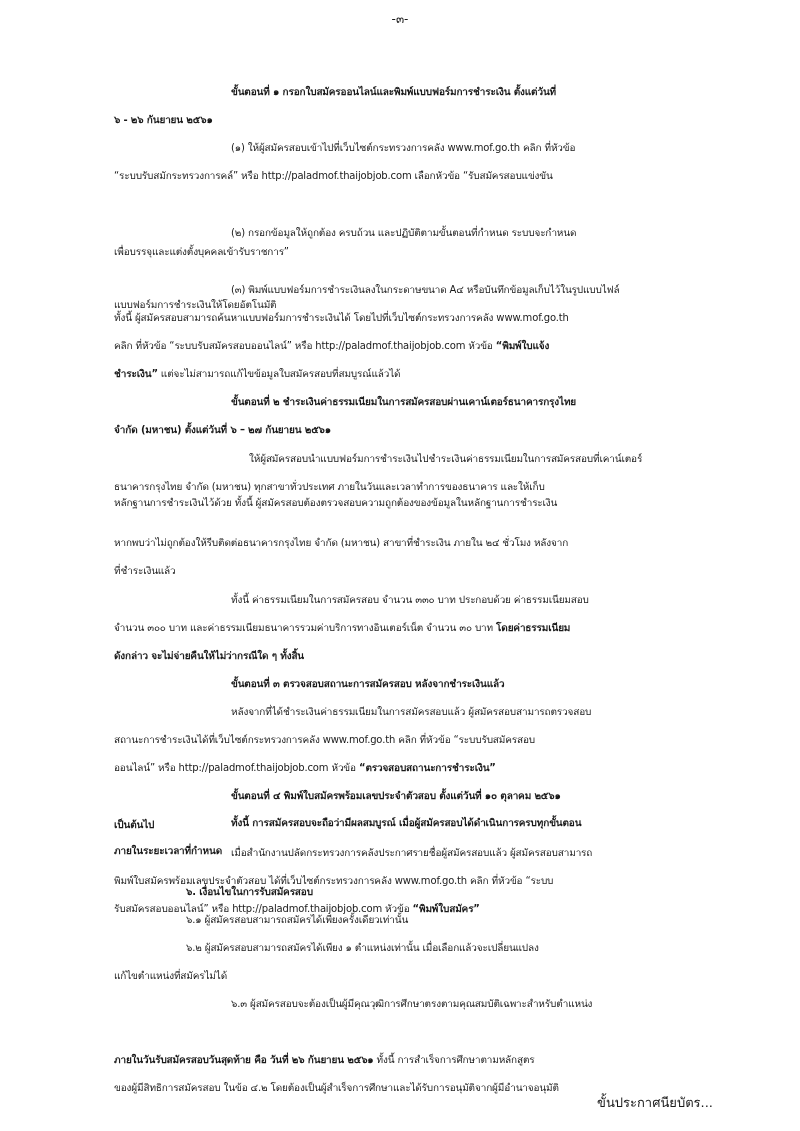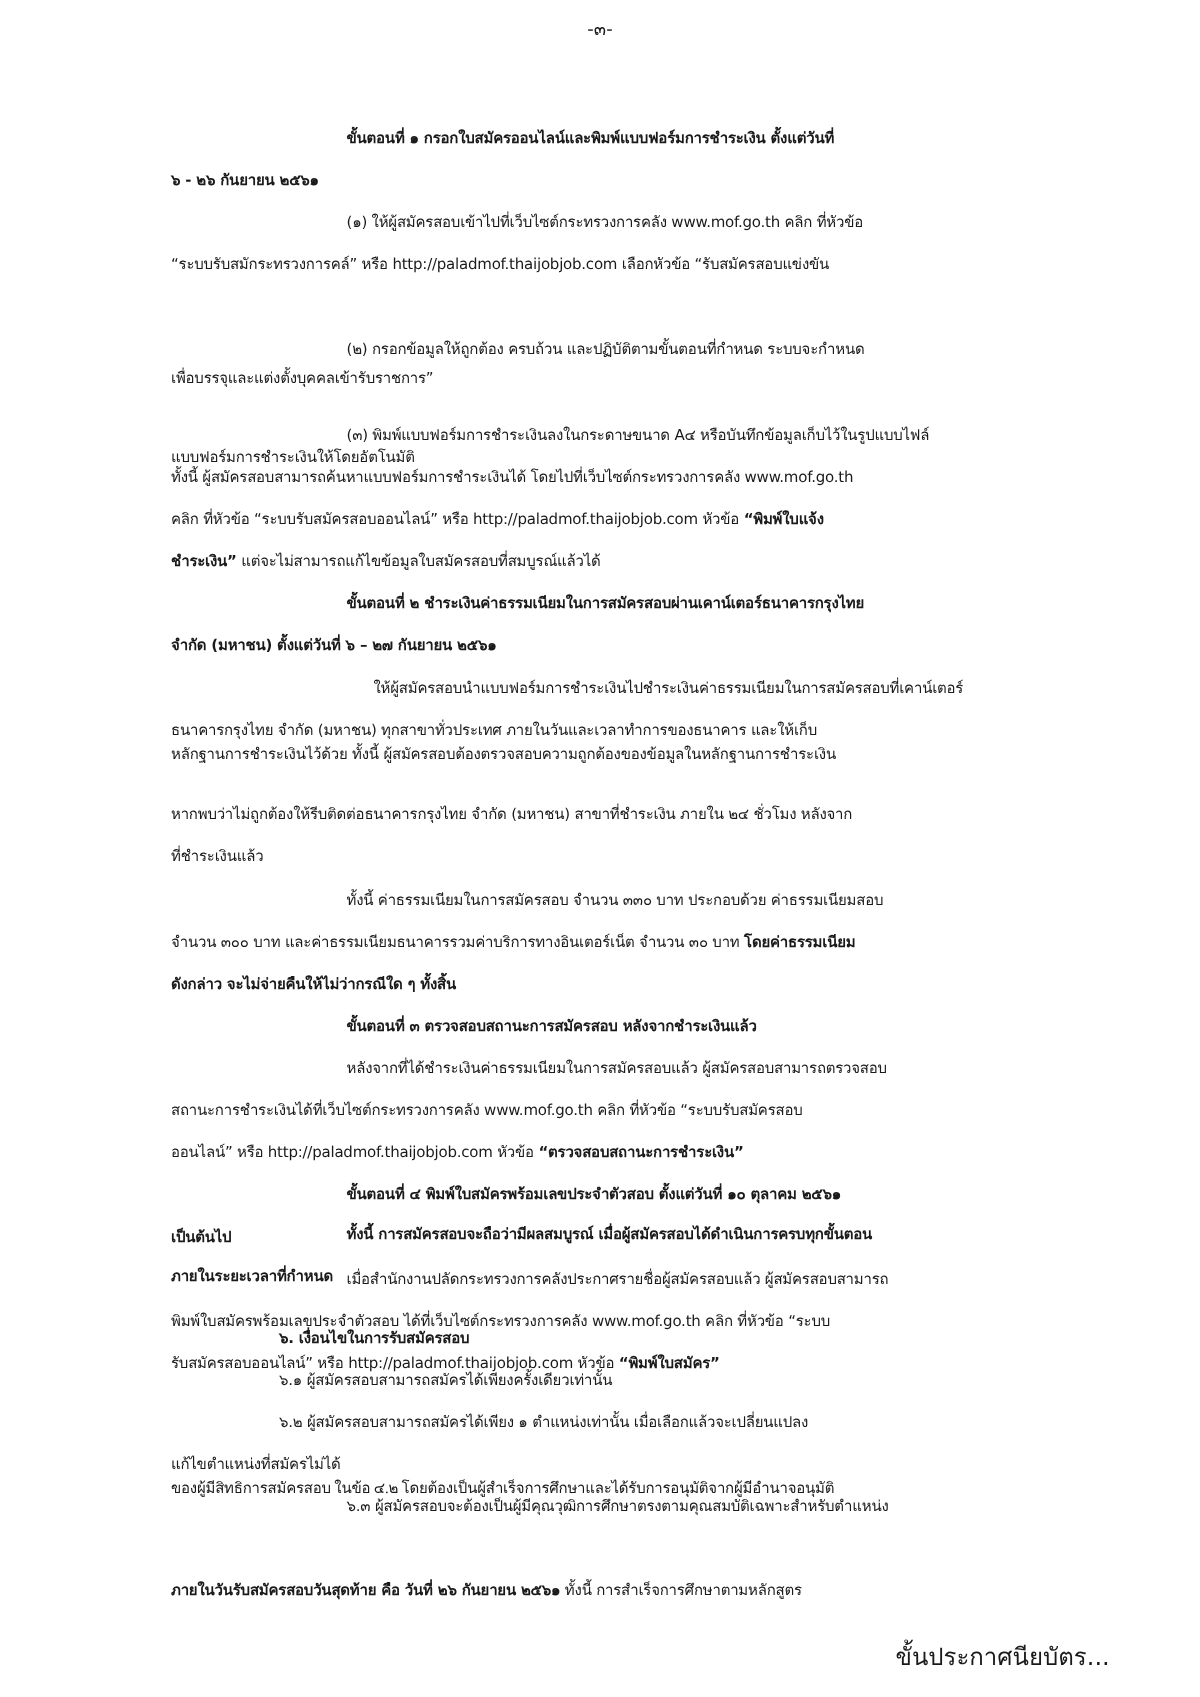--- a/index.html
+++ b/index.html
@@ -1,21 +1,21 @@
 <!DOCTYPE html>
 <html><head>
 <meta charset="utf-8">
 <style>
   html, body { margin: 0; padding: 0; background: #ffffff; }
   body { width: 800px; height: 1131px; position: relative; overflow: hidden;
          font-family: "DejaVu Sans", "Liberation Sans", sans-serif; color: #1a1a1a; }
   .page-num { position: absolute; top: 9px; left: 0; width: 800px; text-align: center; font-size: 12px; }
   .ln { position: absolute; white-space: nowrap; font-size: 10px; letter-spacing: -0.15px; }
   .b { font-weight: bold; }
-  .right { position: absolute; left: 597px; top: 1064px; font-size: 16px; white-space: nowrap; }
+  .right { position: absolute; left: 597px; top: 1064px; font-size: 13px; white-space: nowrap; }
 </style>
 </head>
 <body>
 
 <div class="page-num">-๓-</div>
 <div id="doc">
     <div class="ln" style="left: 231px; top: 84px;"><span class="b">ขั้นตอนที่ ๑ กรอกใบสมัครออนไลน์และพิมพ์แบบฟอร์มการชำระเงิน ตั้งแต่วันที่</span></div>
     <div class="ln" style="left: 114px; top: 112px;"><span class="b">๖ - ๒๖ กันยายน ๒๕๖๑</span></div>
     <div class="ln" style="left: 231px; top: 140px;"><span>(๑) ให้ผู้สมัครสอบเข้าไปที่เว็บไซต์กระทรวงการคลัง www.mof.go.th คลิก ที่หัวข้อ</span></div>
     <div class="ln" style="left: 114px; top: 168px;"><span>“ระบบรับสมักระทรวงการคล์” หรือ http://paladmof.thaijobjob.com เลือกหัวข้อ “รับสมัครสอบแข่งขัน</span></div>
@@ -45,16 +45,16 @@
     <div class="ln" style="left: 231px; top: 845px;"><span>เมื่อสำนักงานปลัดกระทรวงการคลังประกาศรายชื่อผู้สมัครสอบแล้ว ผู้สมัครสอบสามารถ</span></div>
     <div class="ln" style="left: 114px; top: 873px;"><span>พิมพ์ใบสมัครพร้อมเลขประจำตัวสอบ ได้ที่เว็บไซต์กระทรวงการคลัง www.mof.go.th คลิก ที่หัวข้อ “ระบบ</span></div>
     <div class="ln" style="left: 114px; top: 901px;"><span>รับสมัครสอบออนไลน์” หรือ http://paladmof.thaijobjob.com หัวข้อ </span><span class="b">“พิมพ์ใบสมัคร”</span></div>
     <div class="ln" style="left: 231px; top: 815px;"><span class="b">ทั้งนี้ การสมัครสอบจะถือว่ามีผลสมบูรณ์ เมื่อผู้สมัครสอบได้ดำเนินการครบทุกขั้นตอน</span></div>
     <div class="ln" style="left: 114px; top: 843px;"><span class="b">ภายในระยะเวลาที่กำหนด</span></div>
     <div class="ln" style="left: 186px; top: 884px;"><span class="b">๖. เงื่อนไขในการรับสมัครสอบ</span></div>
     <div class="ln" style="left: 186px; top: 912px;"><span>๖.๑ ผู้สมัครสอบสามารถสมัครได้เพียงครั้งเดียวเท่านั้น</span></div>
     <div class="ln" style="left: 186px; top: 940px;"><span>๖.๒ ผู้สมัครสอบสามารถสมัครได้เพียง ๑ ตำแหน่งเท่านั้น เมื่อเลือกแล้วจะเปลี่ยนแปลง</span></div>
     <div class="ln" style="left: 114px; top: 968px;"><span>แก้ไขตำแหน่งที่สมัครไม่ได้</span></div>
     <div class="ln" style="left: 231px; top: 996px;"><span>๖.๓ ผู้สมัครสอบจะต้องเป็นผู้มีคุณวุฒิการศึกษาตรงตามคุณสมบัติเฉพาะสำหรับตำแหน่ง</span></div>
-    <div class="ln" style="left: 114px; top: 984px; font-family: Liberation Serif, serif;"><span>ของผู้มีสิทธิการสมัครสอบ ในข้อ ๔.๒ โดยต้องเป็นผู้สำเร็จการศึกษาและได้รับการอนุมัติจากผู้มีอำนาจอนุมัติ</span></div>
+    <div class="ln" style="left: 114px; top: 1080px;"><span>ของผู้มีสิทธิการสมัครสอบ ในข้อ ๔.๒ โดยต้องเป็นผู้สำเร็จการศึกษาและได้รับการอนุมัติจากผู้มีอำนาจอนุมัติ</span></div>
     <div class="ln" style="left: 114px; top: 1052px;"><span class="b">ภายในวันรับสมัครสอบวันสุดท้าย คือ วันที่ ๒๖ กันยายน ๒๕๖๑</span><span> ทั้งนี้ การสำเร็จการศึกษาตามหลักสูตร</span></div>
   </div>
 <div class="right" style="top: 1092px;">ขั้นประกาศนียบัตร...</div>
 
 </body></html>

